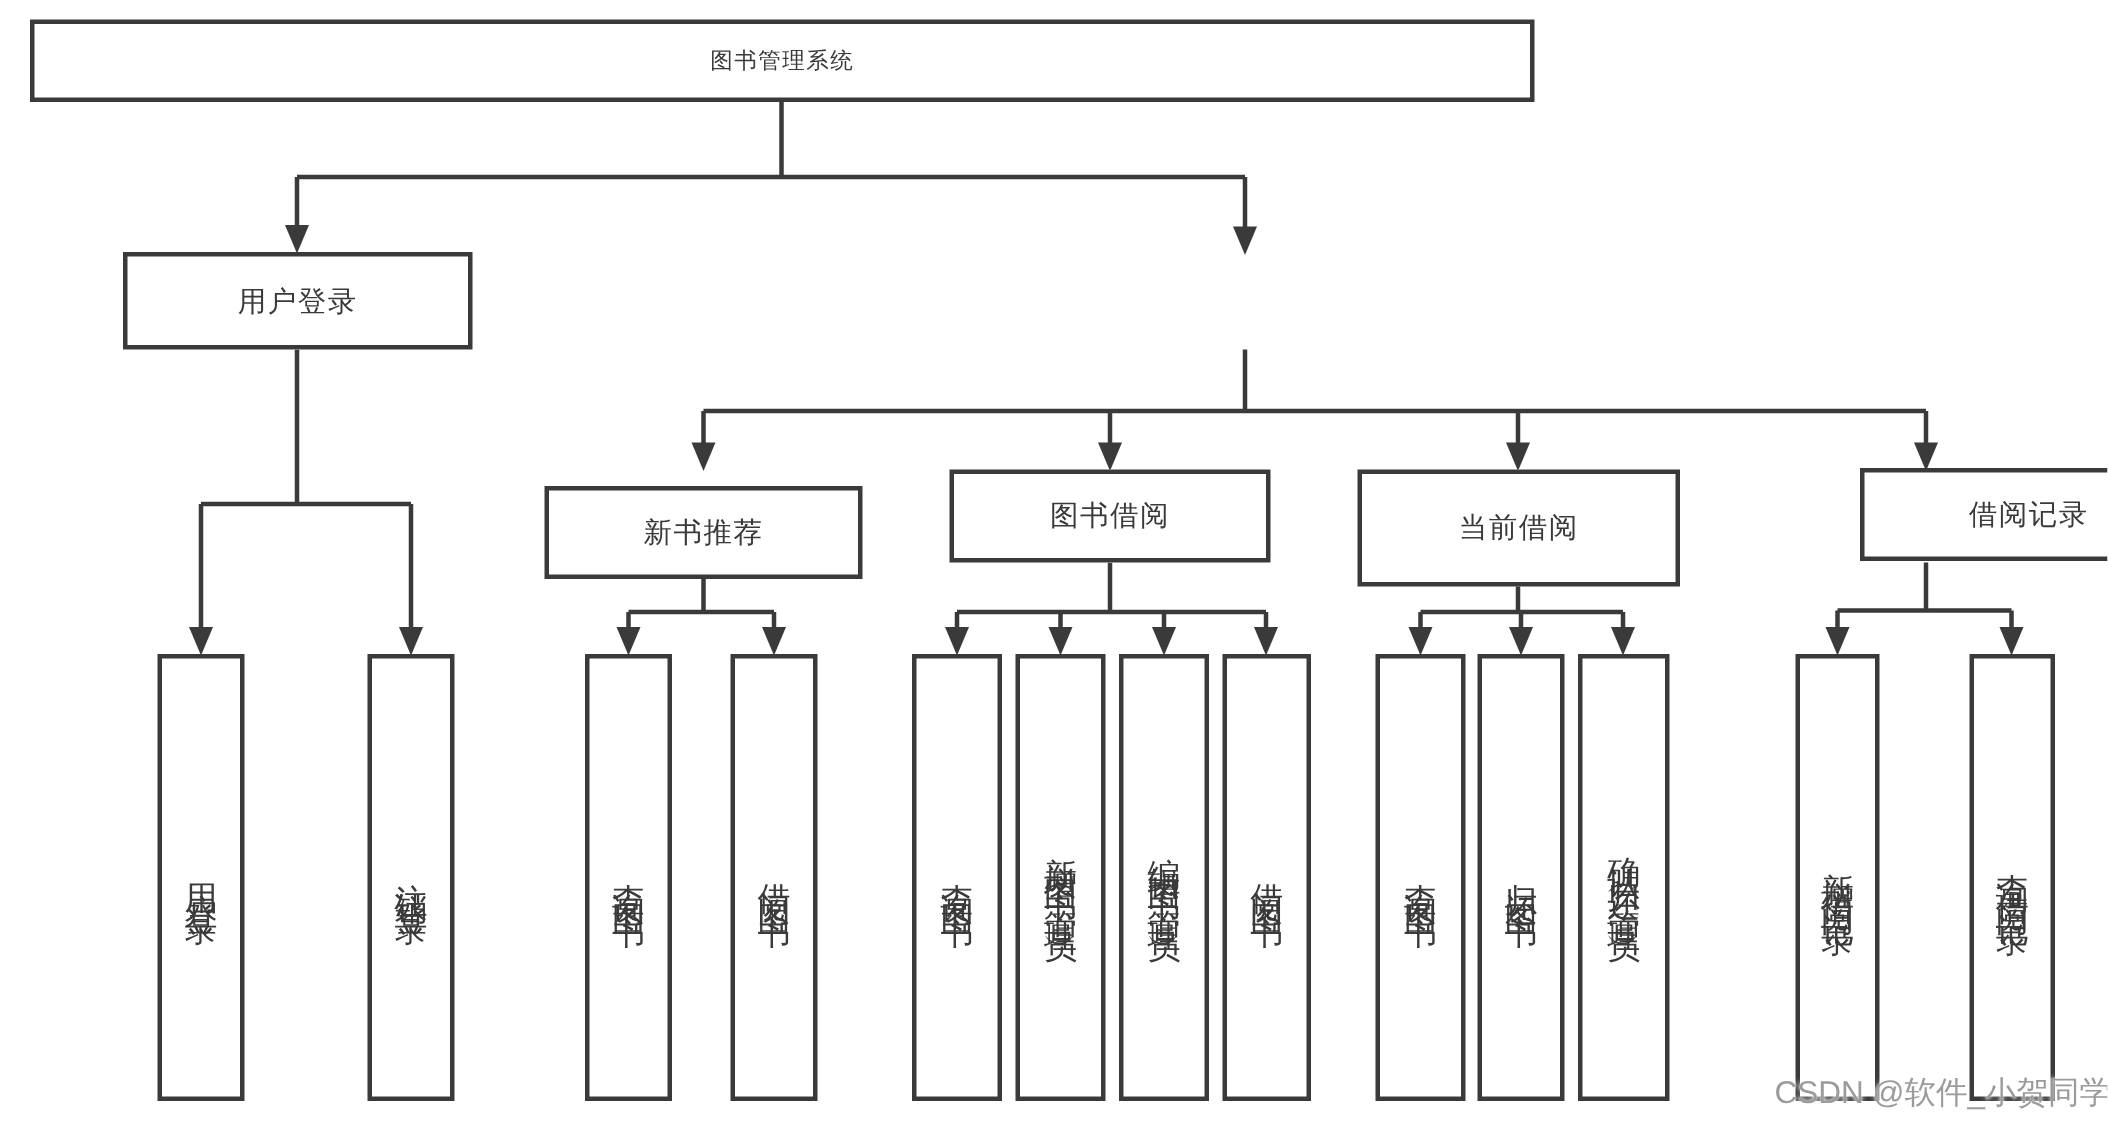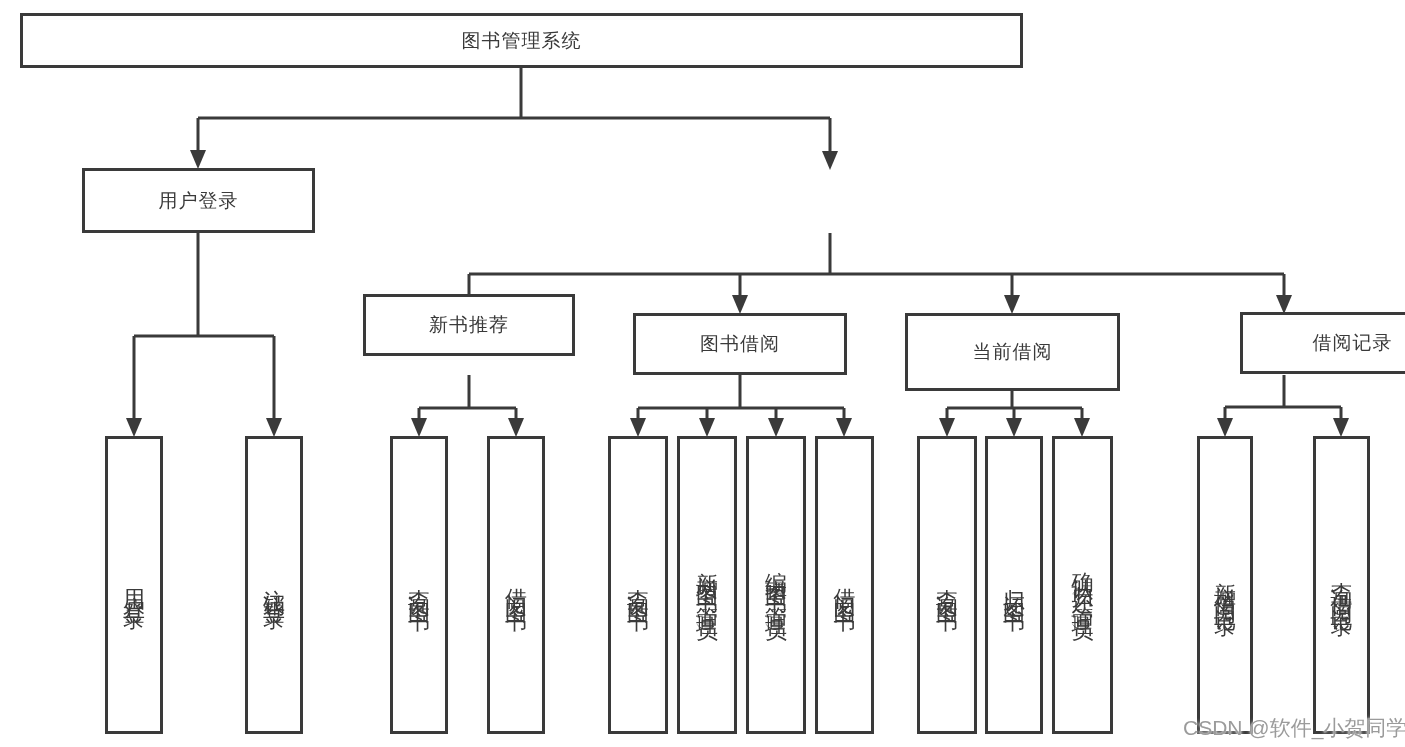--- a/index.html
+++ b/index.html
@@ -22,21 +22,21 @@
     display: flex;
     align-items: center;
     justify-content: center;
     color: #3a3a3a;
   }
   .h-label {
     font-size: 19px;
     letter-spacing: 1px;
     white-space: nowrap;
   }
-  .root .h-label { font-size: 19px; }
+  .root .h-label { font-size: 15px; }
   .v-label {
     writing-mode: vertical-rl;
     text-orientation: mixed;
     font-size: 22px;
     letter-spacing: 7px;
     line-height: 1;
     white-space: nowrap;
   }
   .watermark {
     position: absolute;
@@ -87,21 +87,21 @@
   </svg>
 
   <div class="box root" style="left:20px; top:13px; width:1003px; height:55px;">
     <span class="h-label">图书管理系统</span>
   </div>
 
   <div class="box" style="left:82px; top:168px; width:233px; height:65px;">
     <span class="h-label">用户登录</span>
   </div>
 
-  <div class="box" style="left:363px; top:294px; width:212px; height:62px;">
+  <div class="box" style="left:363px; top:324px; width:212px; height:62px;">
     <span class="h-label">新书推荐</span>
   </div>
   <div class="box" style="left:633px; top:313px; width:214px; height:62px;">
     <span class="h-label">图书借阅</span>
   </div>
   <div class="box" style="left:905px; top:313px; width:215px; height:78px;">
     <span class="h-label">当前借阅</span>
   </div>
   <div class="box" style="left:1204px; top:312px; width:225px; height:62px;margin-left:36px;">
     <span class="h-label">借阅记录</span>

